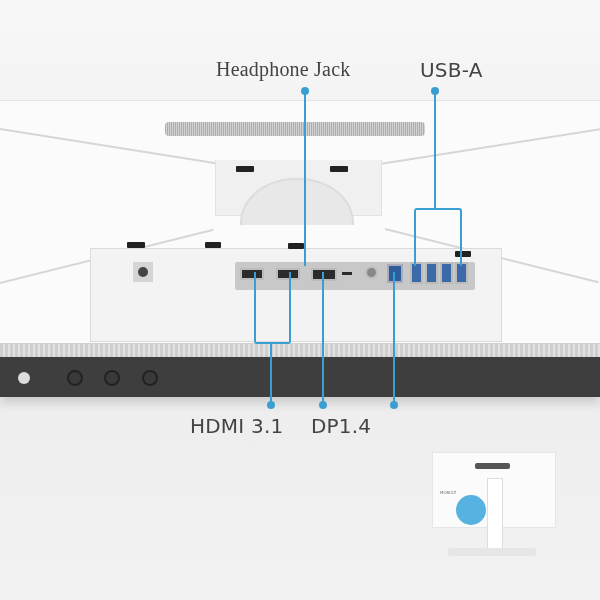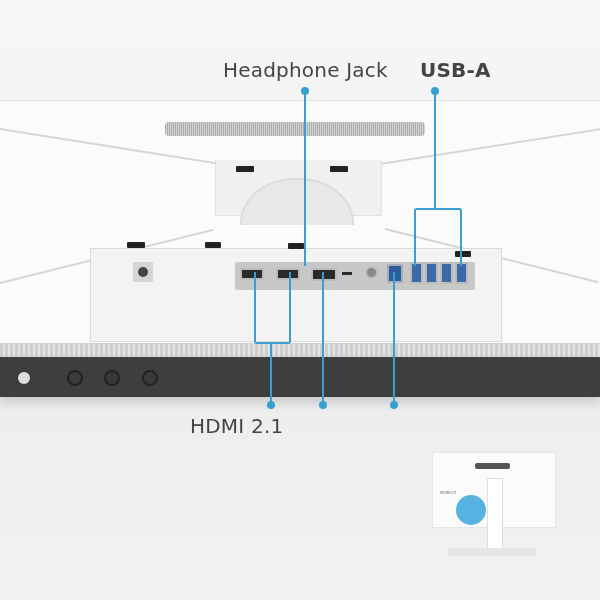--- a/index.html
+++ b/index.html
@@ -78,36 +78,37 @@
   <div class="usb-a" style="left:440px;top:262px;"></div>
   <div class="usb-a" style="left:455px;top:262px;"></div>
 
   <div class="grille"></div>
   <div class="bar"></div>
   <div class="power"></div>
   <div class="btn" style="left:67px;"></div>
   <div class="btn" style="left:104px;"></div>
   <div class="btn" style="left:142px;"></div>
 
-  <div class="label" style="left:223px;top:58px;">Headphone Jack</div>
+  <div class="label" style="left:216px;top:58px;font-family:Liberation Serif, serif;">Headphone Jack</div>
   <div class="dot" style="left:301px;top:87px;"></div>
   <div class="vline" style="left:304px;top:91px;height:175px;"></div>
 
-  <div class="label" style="left:420px;top:58px;font-weight:bold;">USB-A</div>
+  <div class="label" style="left:420px;top:58px;">USB-A</div>
   <div class="dot" style="left:431px;top:87px;"></div>
   <div class="vline" style="left:434px;top:91px;height:118px;"></div>
   <div class="bracket up" style="left:414px;top:208px;width:44px;height:56px;"></div>
 
   <div class="bracket down" style="left:254px;top:272px;width:33px;height:70px;"></div>
   <div class="vline" style="left:270px;top:342px;height:62px;"></div>
   <div class="dot" style="left:267px;top:401px;"></div>
-  <div class="label" style="left:190px;top:414px;">HDMI 2.1</div>
+  <div class="label" style="left:190px;top:414px;">HDMI 3.1</div>
 
   <div class="vline" style="left:322px;top:272px;height:132px;"></div>
   <div class="dot" style="left:319px;top:401px;"></div>
+  <div class="label" style="left:311px;top:414px;">DP1.4</div>
 
   <div class="vline" style="left:393px;top:272px;height:132px;"></div>
   <div class="dot" style="left:390px;top:401px;"></div>
 
   <div class="thumb"></div>
   <div class="thumb-vent"></div>
   <div class="thumb-brand">MOBIUZ</div>
   <div class="thumb-circle"></div>
   <div class="thumb-neck"></div>
   <div class="thumb-base"></div>

